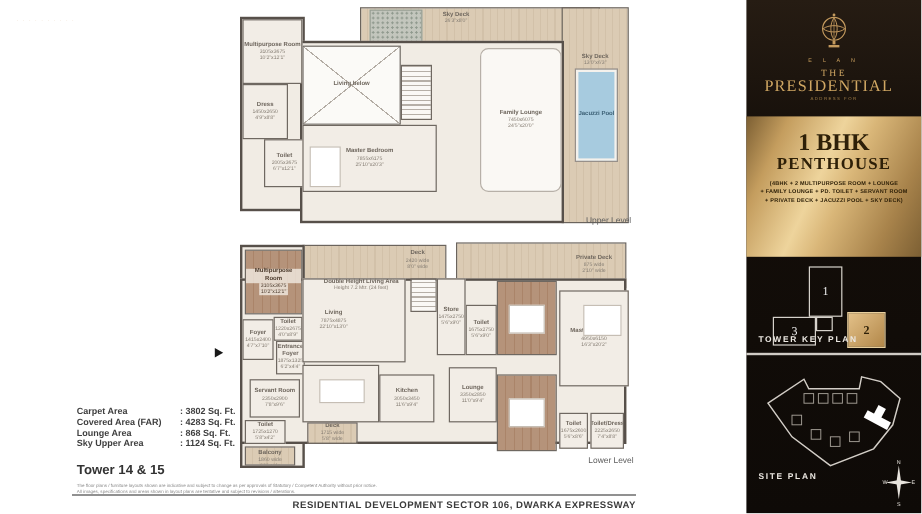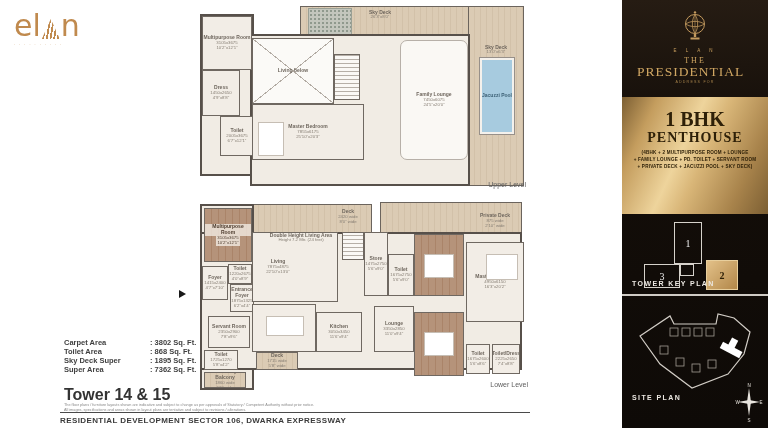--- a/index.html
+++ b/index.html
@@ -41,24 +41,24 @@
   .f-label{background:none;border:none;z-index:6;}
   .f-furn{background:#ffffff;border:1px solid #c6beb4;z-index:4;}
   .plan-caption{position:absolute;font-size:7px;color:#5d5d5d;z-index:8;}
   .entry-arrow{position:absolute;width:0;height:0;border-top:4px solid rgba(0,0,0,0);
                border-bottom:4px solid rgba(0,0,0,0);border-left:7px solid #181818;}
   
   .area-table{position:absolute;left:64px;top:338px;width:150px;}
   .area-row{display:flex;font-size:7.5px;font-weight:700;color:#3f3f3f;line-height:9px;}
   .area-label{width:86px;}
   .area-value{}
-  .tower-label{position:absolute;left:64px;top:386px;font-size:16px;font-weight:700;color:#333;}
+  .tower-label{position:absolute;left:64px;top:386px;font-size:11px;font-weight:700;color:#333;}
   .disclaimer{position:absolute;left:64px;top:403px;width:300px;font-size:3.8px;color:#8a8a8a;line-height:1.3;}
   .footer-rule{position:absolute;left:60px;top:412px;width:470px;border-top:1px solid #4a4a4a;}
-  .footer-text{position:absolute;left:60px;top:416px;width:470px;text-align:left;
+  .footer-text{position:absolute;left:60px;top:416px;width:470px;text-align:right;
                font-size:8px;font-weight:700;letter-spacing:.4px;color:#3b3b3b;}
   
   .sidebar{position:absolute;left:622px;top:0;width:146px;height:428px;
            background:linear-gradient(#261c13 0%,#140e09 30%,#0e0a07 100%);}
   .crest{position:absolute;left:56px;top:10px;}
   .brand-elan{position:absolute;left:0;top:48px;width:100%;text-align:center;
               font-size:4.5px;letter-spacing:4px;color:#caa05f;}
   .brand-the{position:absolute;left:0;top:56px;width:100%;text-align:center;
              font-family:"Liberation Serif",serif;font-size:8px;letter-spacing:2px;color:#d0a763;}
   .brand-presidential{position:absolute;left:0;top:64px;width:100%;text-align:left;
@@ -83,25 +83,20 @@
   .sp-label{position:absolute;left:10px;top:394px;font-size:7px;font-weight:700;
             letter-spacing:1.4px;color:#ece8e2;}
   .compass{position:absolute;left:112px;top:382px;}
 </style>
 </head>
 <body>
 
 <div class="canvas">
 
   <div class="logo">
-    <div class="logo-row">
-      <span>el</span>
-      <span class="logo-a"></span>
-      <span>n</span>
-    </div>
     <div class="logo-tag">∙ ∙ ∙ ∙ ∙ ∙ ∙ ∙ ∙ ∙</div>
   </div>
 
   <div class="plan plan-upper">
     <div class="deckbg" style="left:108px;top:2px;width:200px;height:32px;"></div>
     <div class="planted" style="left:116px;top:4px;width:42px;height:28px;"></div>
     <div class="deckbg" style="left:276px;top:2px;width:56px;height:180px;"></div>
     <div class="slab" style="left:8px;top:10px;width:54px;height:162px;"></div>
     <div class="slab" style="left:58px;top:30px;width:220px;height:152px;"></div>
     <div id="upper-rooms">
@@ -275,30 +270,30 @@
     <div class="entry-arrow" style="left:-7px;top:94px;"></div>
     <div class="plan-caption" style="right:2px;bottom:2px;">Lower Level</div>
   </div>
 
   <div class="area-table" id="area-rows">
       <div class="area-row">
         <span class="area-label">Carpet Area</span>
         <span class="area-value">: 3802 Sq. Ft.</span>
       </div>
       <div class="area-row">
-        <span class="area-label">Toilet Area</span>
+        <span class="area-label">Covered Area (FAR)</span>
+        <span class="area-value">: 4283 Sq. Ft.</span>
+      </div>
+      <div class="area-row">
+        <span class="area-label">Lounge Area</span>
         <span class="area-value">: 868 Sq. Ft.</span>
       </div>
       <div class="area-row">
-        <span class="area-label">Sky Deck Super</span>
-        <span class="area-value">: 1895 Sq. Ft.</span>
-      </div>
-      <div class="area-row">
-        <span class="area-label">Super Area</span>
-        <span class="area-value">: 7362 Sq. Ft.</span>
+        <span class="area-label">Sky Upper Area</span>
+        <span class="area-value">: 1124 Sq. Ft.</span>
       </div>
     </div>
   <div class="tower-label">Tower 14 &amp; 15</div>
   <div class="disclaimer">
     <div>The floor plans / furniture layouts shown are indicative and subject to change as per approvals of Statutory / Competent Authority without prior notice.</div>
     <div>All images, specifications and areas shown in layout plans are tentative and subject to revisions / alterations.</div>
   </div>
   <div class="footer-rule"></div>
   <div class="footer-text">RESIDENTIAL DEVELOPMENT SECTOR 106, DWARKA EXPRESSWAY</div>
 

